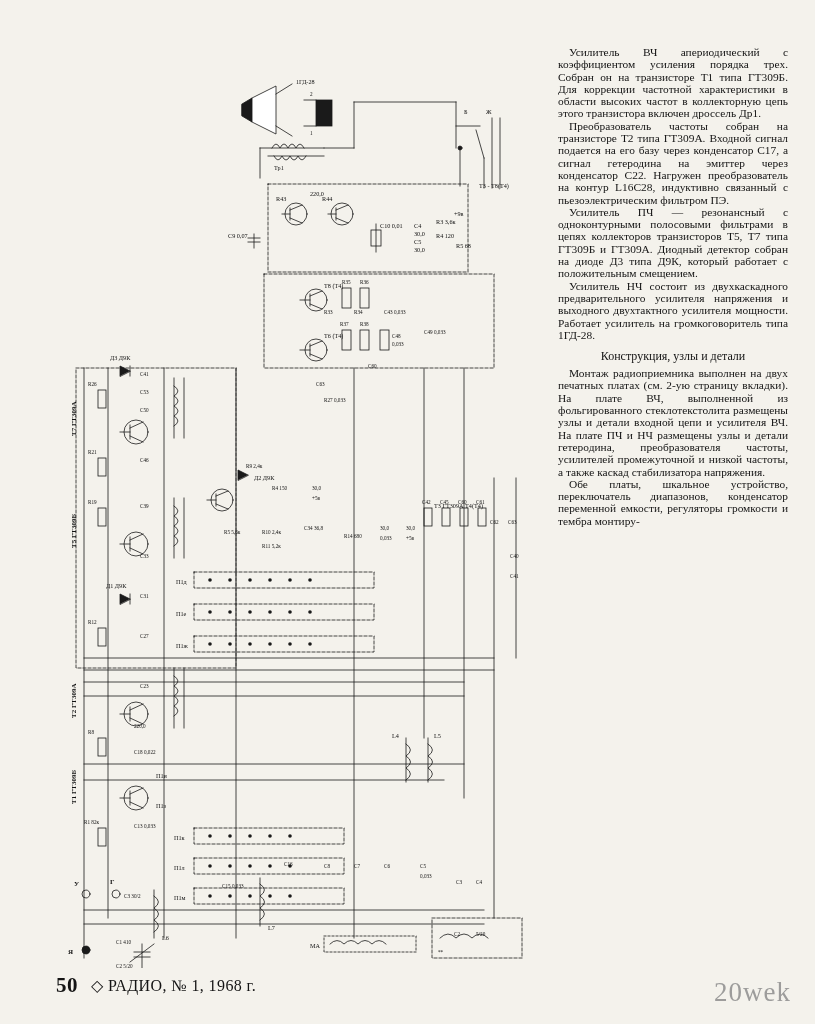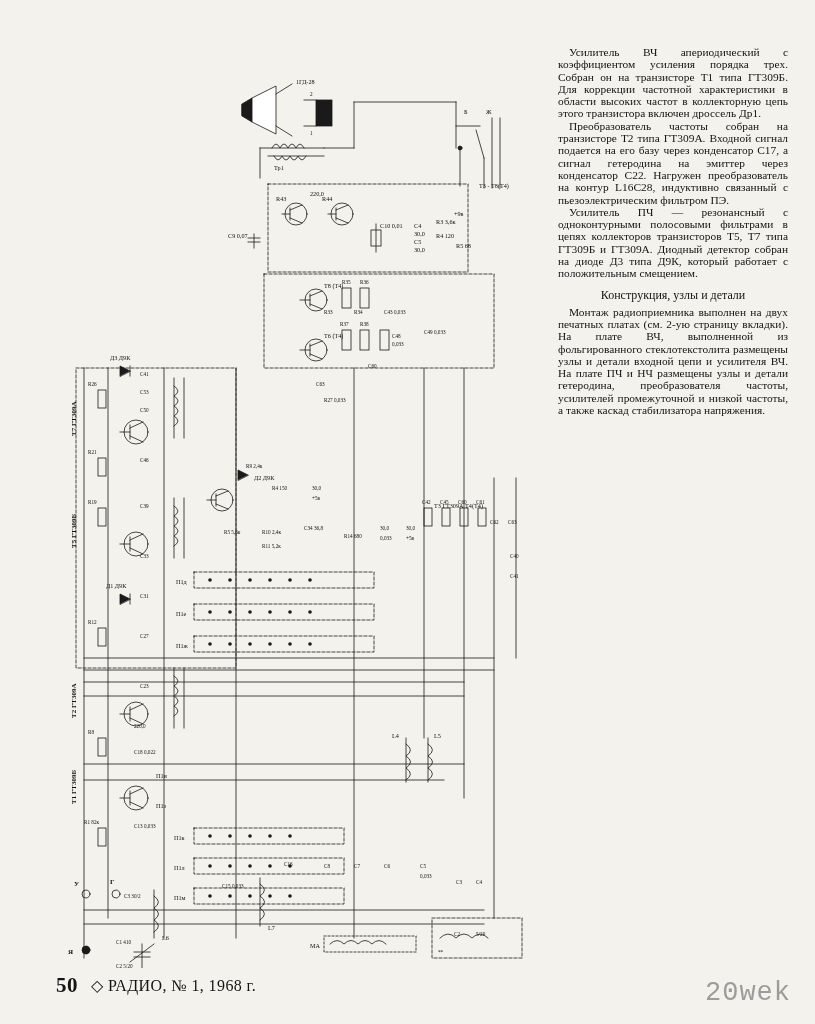--- a/index.html
+++ b/index.html
@@ -7,21 +7,21 @@
   .page{position:relative;width:815px;height:1024px;background:#efece5;}
   .paper{position:absolute;left:0;top:0;width:815px;height:1024px;background:#f4f2ec;}
   
   .col{position:absolute;left:558px;top:46px;width:230px;font-size:11.4px;line-height:12.3px;text-align:justify;}
   .col p{margin:0 0 0 0;text-indent:11px;}
   .col h3{font-size:12px;margin:9px 0 4px 0;text-align:center;font-weight:normal;line-height:13px;}
   
   .footer{position:absolute;left:56px;bottom:26px;font-family:"Liberation Serif",serif;}
   .pagenum{font-size:21px;font-weight:bold;letter-spacing:0.5px;display:inline-block;vertical-align:middle;font-family:Liberation Serif, serif;}
   .foot-txt{font-size:16px;display:inline-block;vertical-align:middle;margin-left:9px;letter-spacing:.4px;}
-  .wm{position:absolute;right:24px;bottom:16px;font-family:Liberation Mono, monospace;font-size:27px;color:#8e8e8e;letter-spacing:1px;opacity:.85;}
+  .wm{position:absolute;right:24px;bottom:16px;font-family:Liberation Serif, serif;font-size:27px;color:#8e8e8e;letter-spacing:1px;opacity:.85;}
   
   .schem{position:absolute;left:24px;top:38px;width:520px;height:930px;}
   .schem svg{display:block;}
   .lbl{font-family:"Liberation Serif",serif;font-size:6.2px;fill:#111;}
   .lbl.sm{font-size:5.2px;}
   .lbl.b{font-weight:bold;font-size:7px;}
 </style>
 </head>
 <body>
 
@@ -405,22 +405,24 @@
         <text class="lbl sm" x="414" y="916" stroke="none" fill="#111">**</text>
 
       </g>
     </svg>
   </div>
 
   <div class="col">
     <p>Усилитель ВЧ апериодический с коэффициентом усиления порядка трех. Собран он на транзисторе T1 типа ГТ309Б. Для коррекции частотной характеристики в области высоких частот в коллекторную цепь этого транзистора включен дроссель Др1.</p>
     <p>Преобразователь частоты собран на транзисторе T2 типа ГТ309А. Входной сигнал подается на его базу через конденсатор C17, а сигнал гетеродина на эмиттер через конденсатор C22. Нагружен преобразователь на контур L16C28, индуктивно связанный с пьезоэлектрическим фильтром ПЭ.</p>
     <p>Усилитель ПЧ — резонансный с одноконтурными полосовыми фильтрами в цепях коллекторов транзисторов T5, T7 типа ГТ309Б и ГТ309А. Диодный детектор собран на диоде Д3 типа Д9К, который работает с положительным смещением.</p>
+    <p>Усилитель НЧ состоит из двухкаскадного предварительного усилителя напряжения и выходного двухтактного усилителя мощности. Работает усилитель на громкоговоритель типа 1ГД-28.</p>
     <h3>Конструкция, узлы и детали</h3>
     <p>Монтаж радиоприемника выполнен на двух печатных платах (см. 2-ую страницу вкладки). На плате ВЧ, выполненной из фольгированного стеклотекстолита размещены узлы и детали входной цепи и усилителя ВЧ. На плате ПЧ и НЧ размещены узлы и детали гетеродина, преобразователя частоты, усилителей промежуточной и низкой частоты, а также каскад стабилизатора напряжения.</p>
+    <p>Обе платы, шкальное устройство, переключатель диапазонов, конденсатор переменной емкости, регуляторы громкости и тембра монтиру-</p>
   </div>
 
   <div class="footer">
     <span class="pagenum">50</span>
     <span class="foot-txt">◇ РАДИО, № 1, 1968 г.</span>
   </div>
 
   <div class="wm">20wek</div>
 </div>
 

